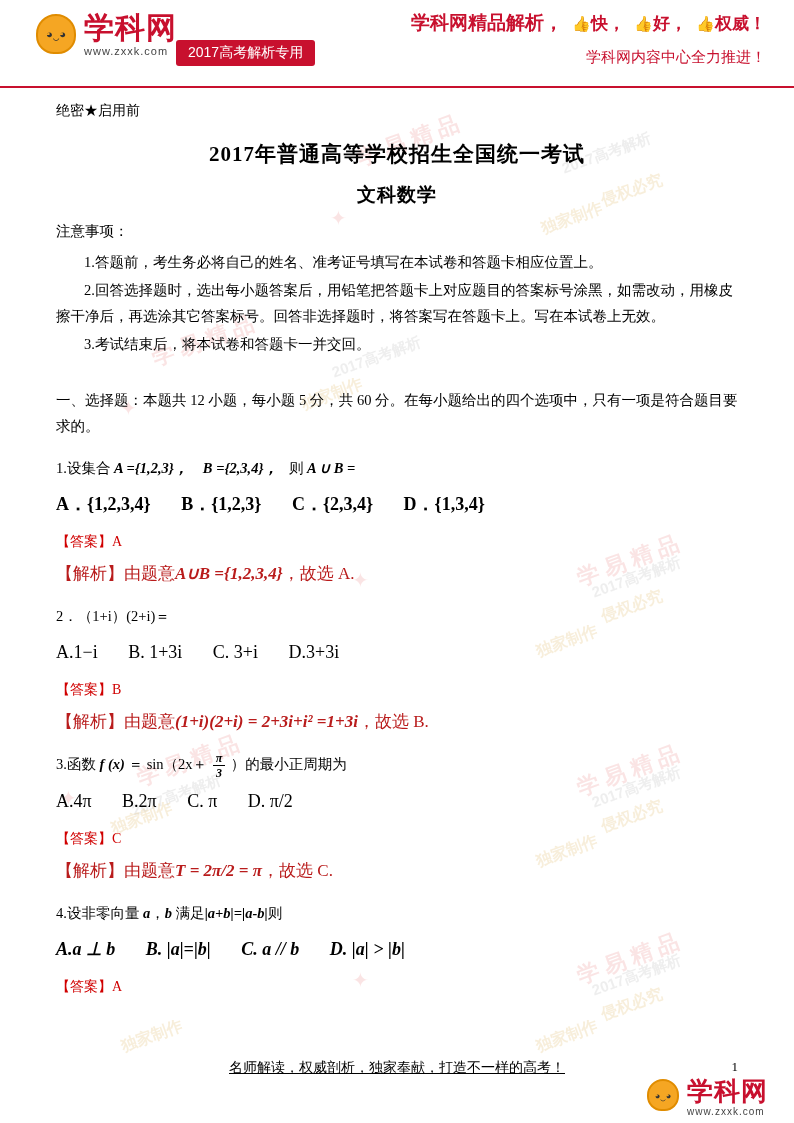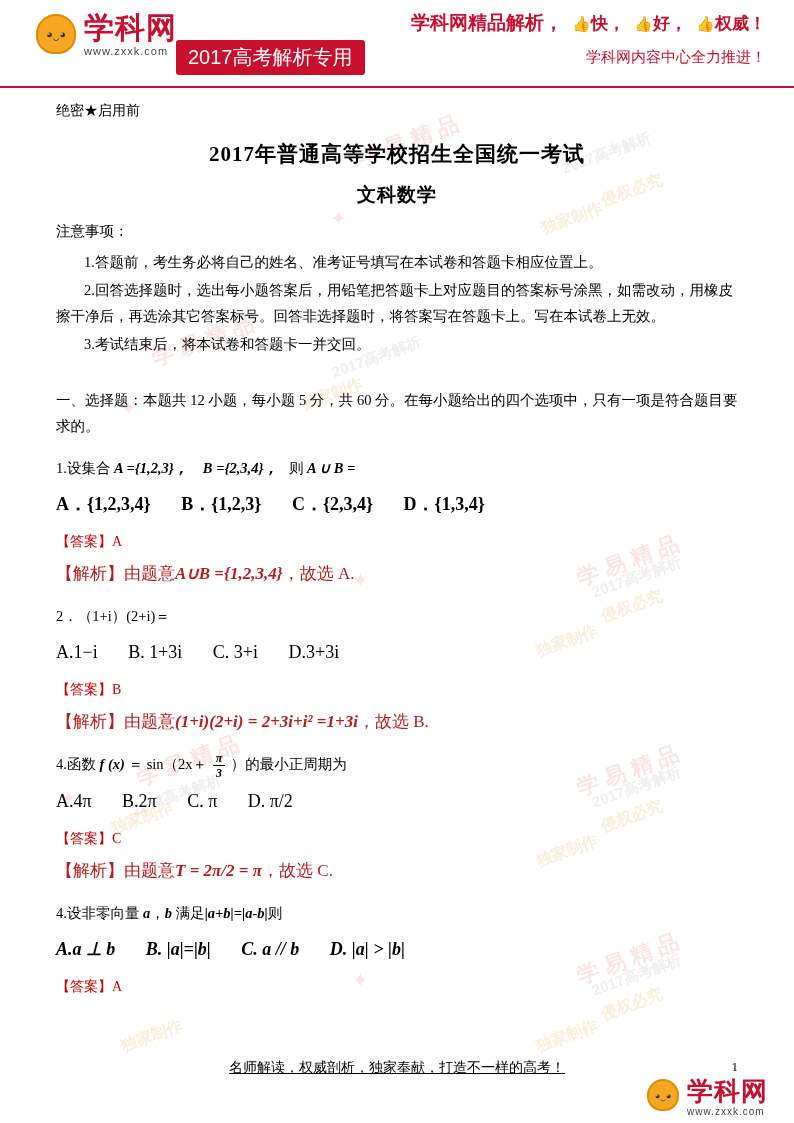--- a/index.html
+++ b/index.html
@@ -72,21 +72,21 @@
     text-align: left;
     margin-top: 1px;
   }
   .banner-tag {
     position: absolute;
     left: 176px;
     top: 40px;
     background: #c8102e;
     color: #ffffff;
     font-family: "Liberation Sans", sans-serif;
-    font-size: 20px;
+    font-size: 14px;
     padding: 4px 12px;
     border-radius: 3px;
     white-space: nowrap;
   }
   .header-right {
     position: absolute;
     right: 28px;
     top: 10px;
     text-align: right;
   }
@@ -375,21 +375,21 @@
     <span class="opt">D.3+3i</span>
   </div>
   <div class="answer-line">
     <span>【答案】</span><span>B</span>
   </div>
   <div class="analysis-line">
     <span>【解析】</span><span>由题意</span><span class="mathy">(1+i)(2+i) = 2+3i+i² =1+3i</span><span>，故选 B.</span>
   </div>
 
   <div class="q-stem">
-    <span>4.函数</span>
+    <span>3.函数</span>
     <span class="mathy">f (x)</span>
     <span>＝ sin（2x＋</span>
     <span class="frac mathy">
       <span class="num">π</span>
       <span class="den">3</span>
     </span>
     <span>）的最小正周期为</span>
   </div>
   <div class="q-options">
     <span class="opt">A.4π</span>

